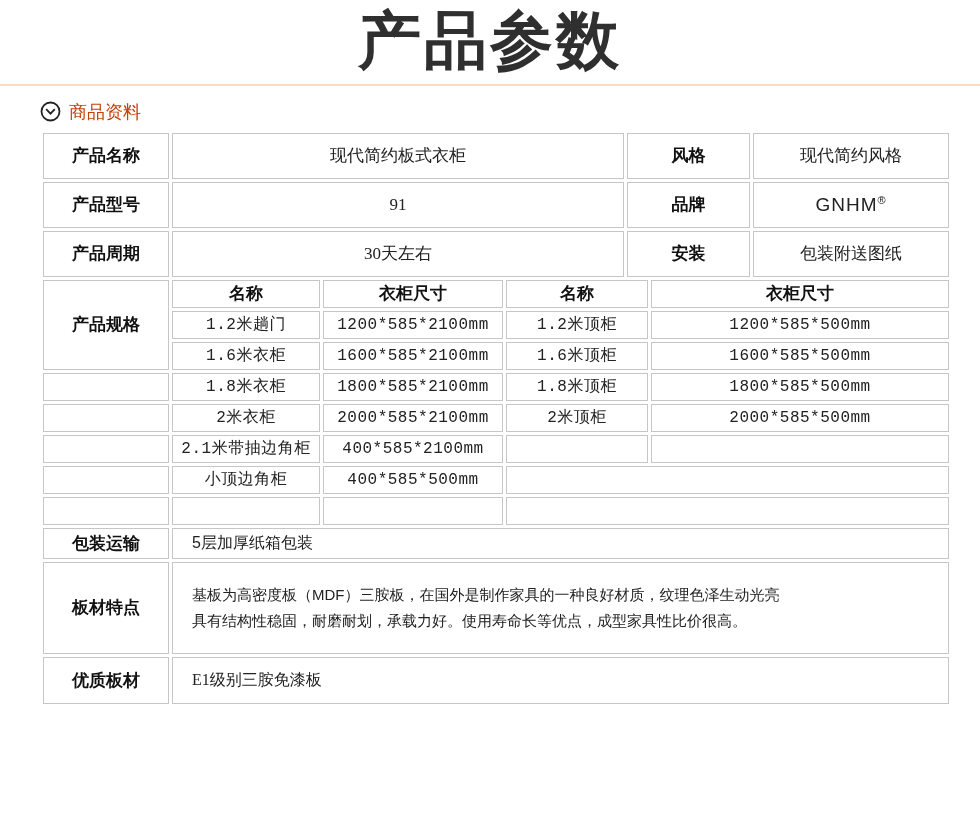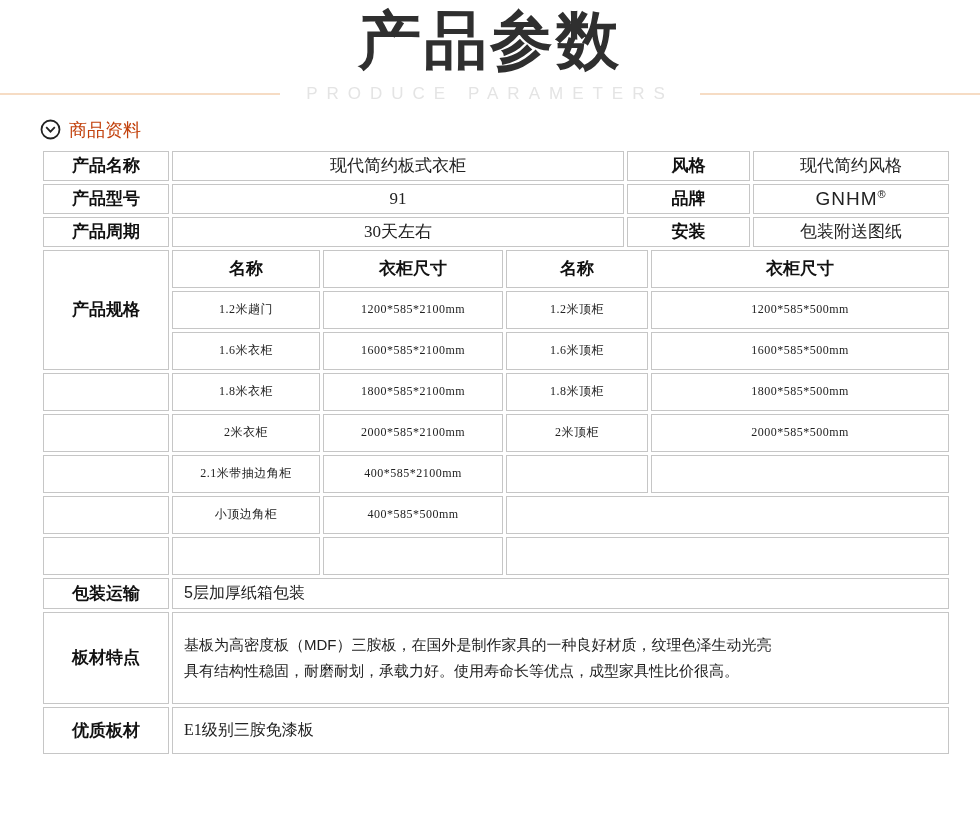--- a/index.html
+++ b/index.html
@@ -83,51 +83,50 @@
   td.val.kai { font-size: 15px; color: #444; }
   td.hdr {
     background: #f4f4f4;
     font-weight: 700;
     font-size: 17px;
     text-align: center;
     color: #111;
   }
   td.name, td.dim {
     text-align: center;
-    font-size: 12px;
+    font-size: 16px;
     color: #222;
     font-family: "Liberation Serif", "DejaVu Serif", serif;
     letter-spacing: 0.5px;
   }
   td.leftval {
     text-align: left;
-    padding-left: 11px;
+    padding-left: 19px;
     font-size: 16px;
     color: #222;
   }
   td.leftval.serif { font-family: "Liberation Serif", "DejaVu Serif", serif; }
   .para { font-size: 15px; line-height: 1.75; color: #222; }
   sup.reg { font-size: 11px; }
 
   
-  tr.h-info td { height: 30px; }
-  tr.h-spec td { height: 38px; }
+  tr.h-info td { height: 46px; }
+  tr.h-spec td { height: 28px; font-family: Liberation Mono, monospace; }
   tr.h-pack td { height: 31px; }
   tr.h-mat  td { height: 92px; }
   tr.h-board td { height: 47px; }
   td.brand { font-size: 19px; letter-spacing: 1px; font-family: "Liberation Sans", "DejaVu Sans", sans-serif; }
 </style>
 </head>
 <body>
 
 <div class="title-wrap">
   <div class="main-title">产品参数</div>
   <div class="subtitle-row">
     <span class="accent-line"></span>
-    <span class="subtitle-text">PRODUCE PARAMETERS</span>
     <span class="accent-line"></span>
   </div>
 </div>
 
 <div class="section-header">
   <span>
     <svg width="21" height="21" viewBox="0 0 21 21">
       <circle cx="10.5" cy="10.5" r="9" fill="none" stroke="#222" stroke-width="1.8"></circle>
       <polyline points="6.2,8.2 10.5,12.6 14.8,8.2" fill="none" stroke="#222" stroke-width="1.8"></polyline>
     </svg>

